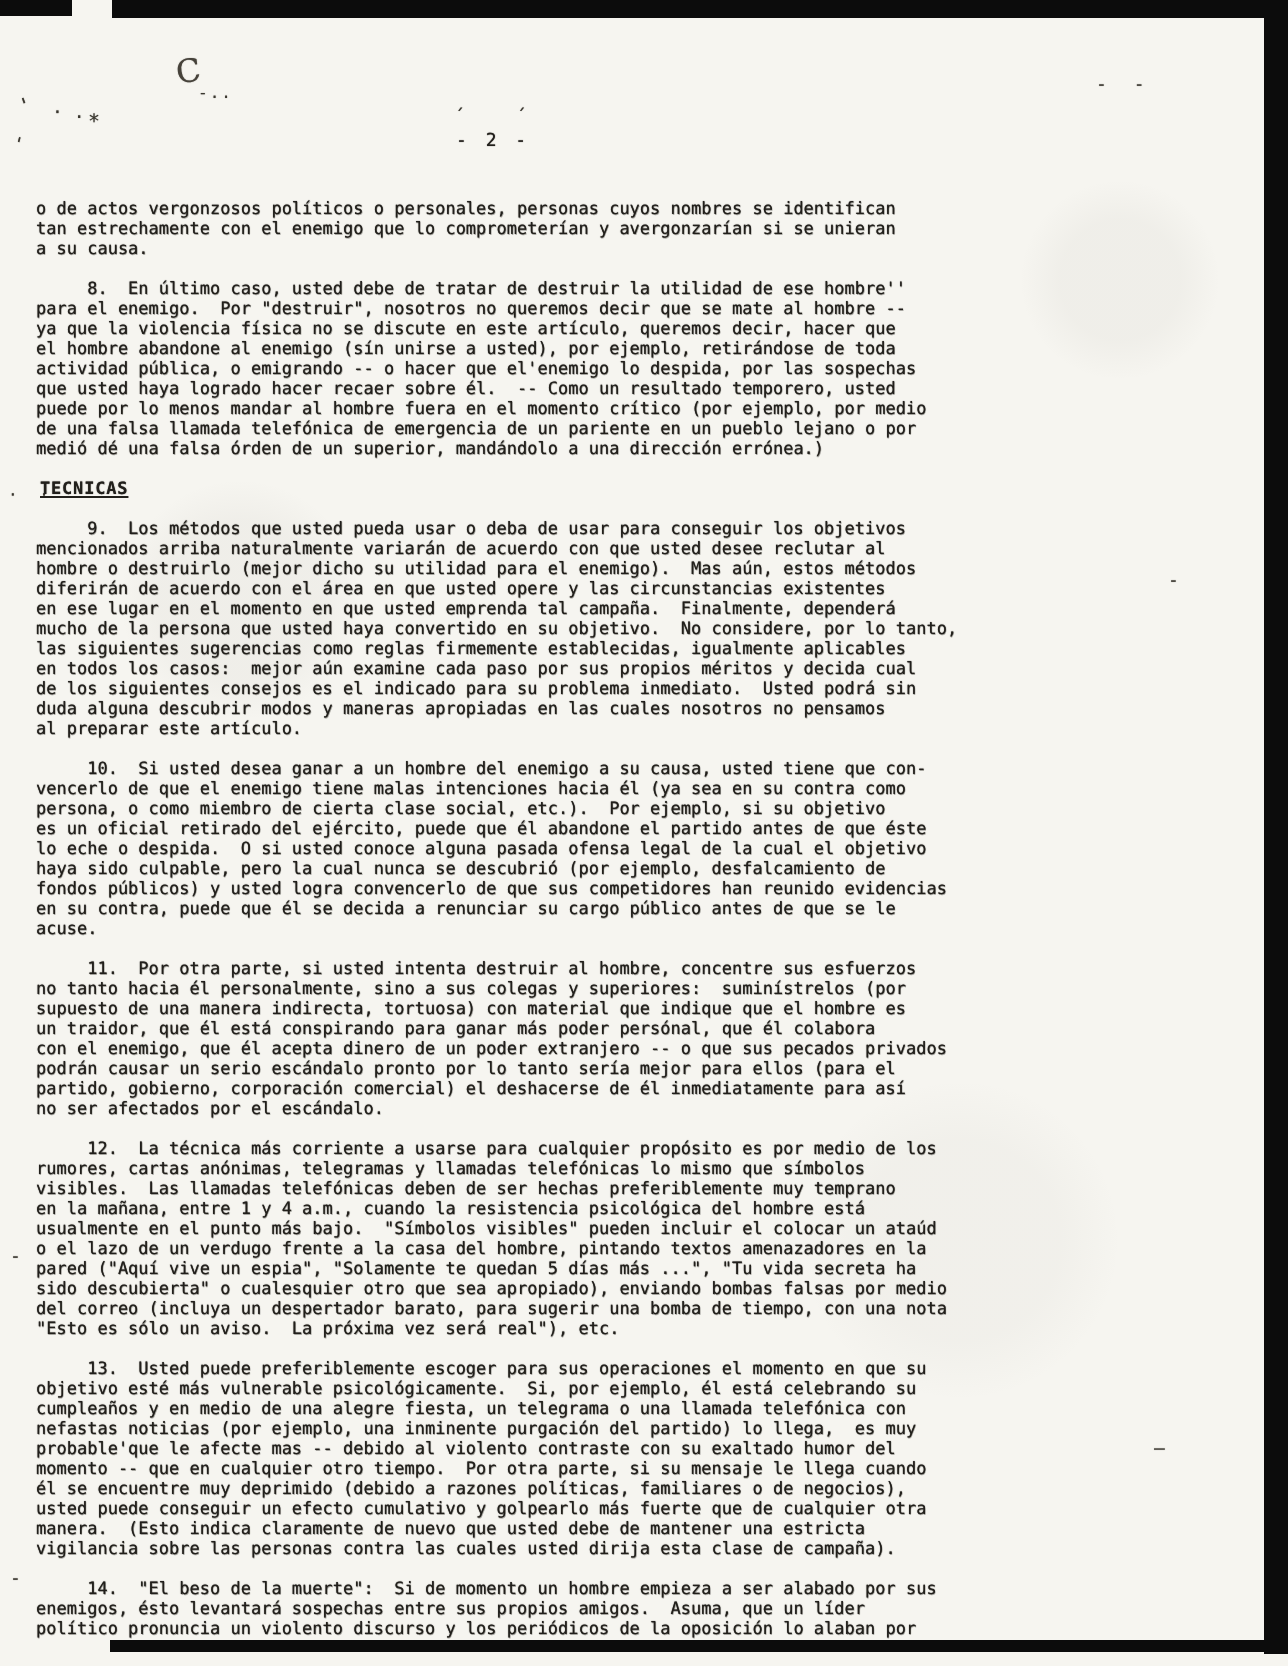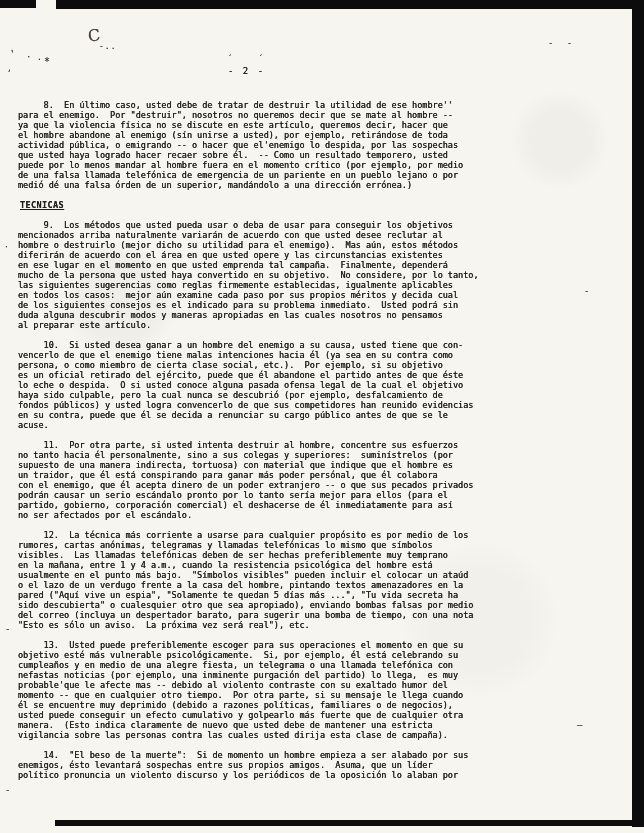--- a/index.html
+++ b/index.html
@@ -76,20 +76,23 @@
   <span class="artifact a-pageticks">´ ´</span>
   <span class="artifact a-mdr1">-</span>
   <span class="artifact a-mdr2">—</span>
   <span class="artifact a-mdl1">-</span>
   <span class="artifact a-mdl2">-</span>
   <span class="artifact a-hdots">· ·</span>
 
   <div class="page-number">- 2 -</div>
 
   <div class="text-col">
+    <div class="para">o de actos vergonzosos políticos o personales, personas cuyos nombres se identifican
+tan estrechamente con el enemigo que lo comprometerían y avergonzarían si se unieran
+a su causa.</div>
     <div class="para">     8.  En último caso, usted debe de tratar de destruir la utilidad de ese hombre''
 para el enemigo.  Por "destruir", nosotros no queremos decir que se mate al hombre --
 ya que la violencia física no se discute en este artículo, queremos decir, hacer que
 el hombre abandone al enemigo (sín unirse a usted), por ejemplo, retirándose de toda
 actividad pública, o emigrando -- o hacer que el'enemigo lo despida, por las sospechas
 que usted haya logrado hacer recaer sobre él.  -- Como un resultado temporero, usted
 puede por lo menos mandar al hombre fuera en el momento crítico (por ejemplo, por medio
 de una falsa llamada telefónica de emergencia de un pariente en un pueblo lejano o por
 medió dé una falsa órden de un superior, mandándolo a una dirección errónea.)</div>
     <div class="heading">TECNICAS</div>

